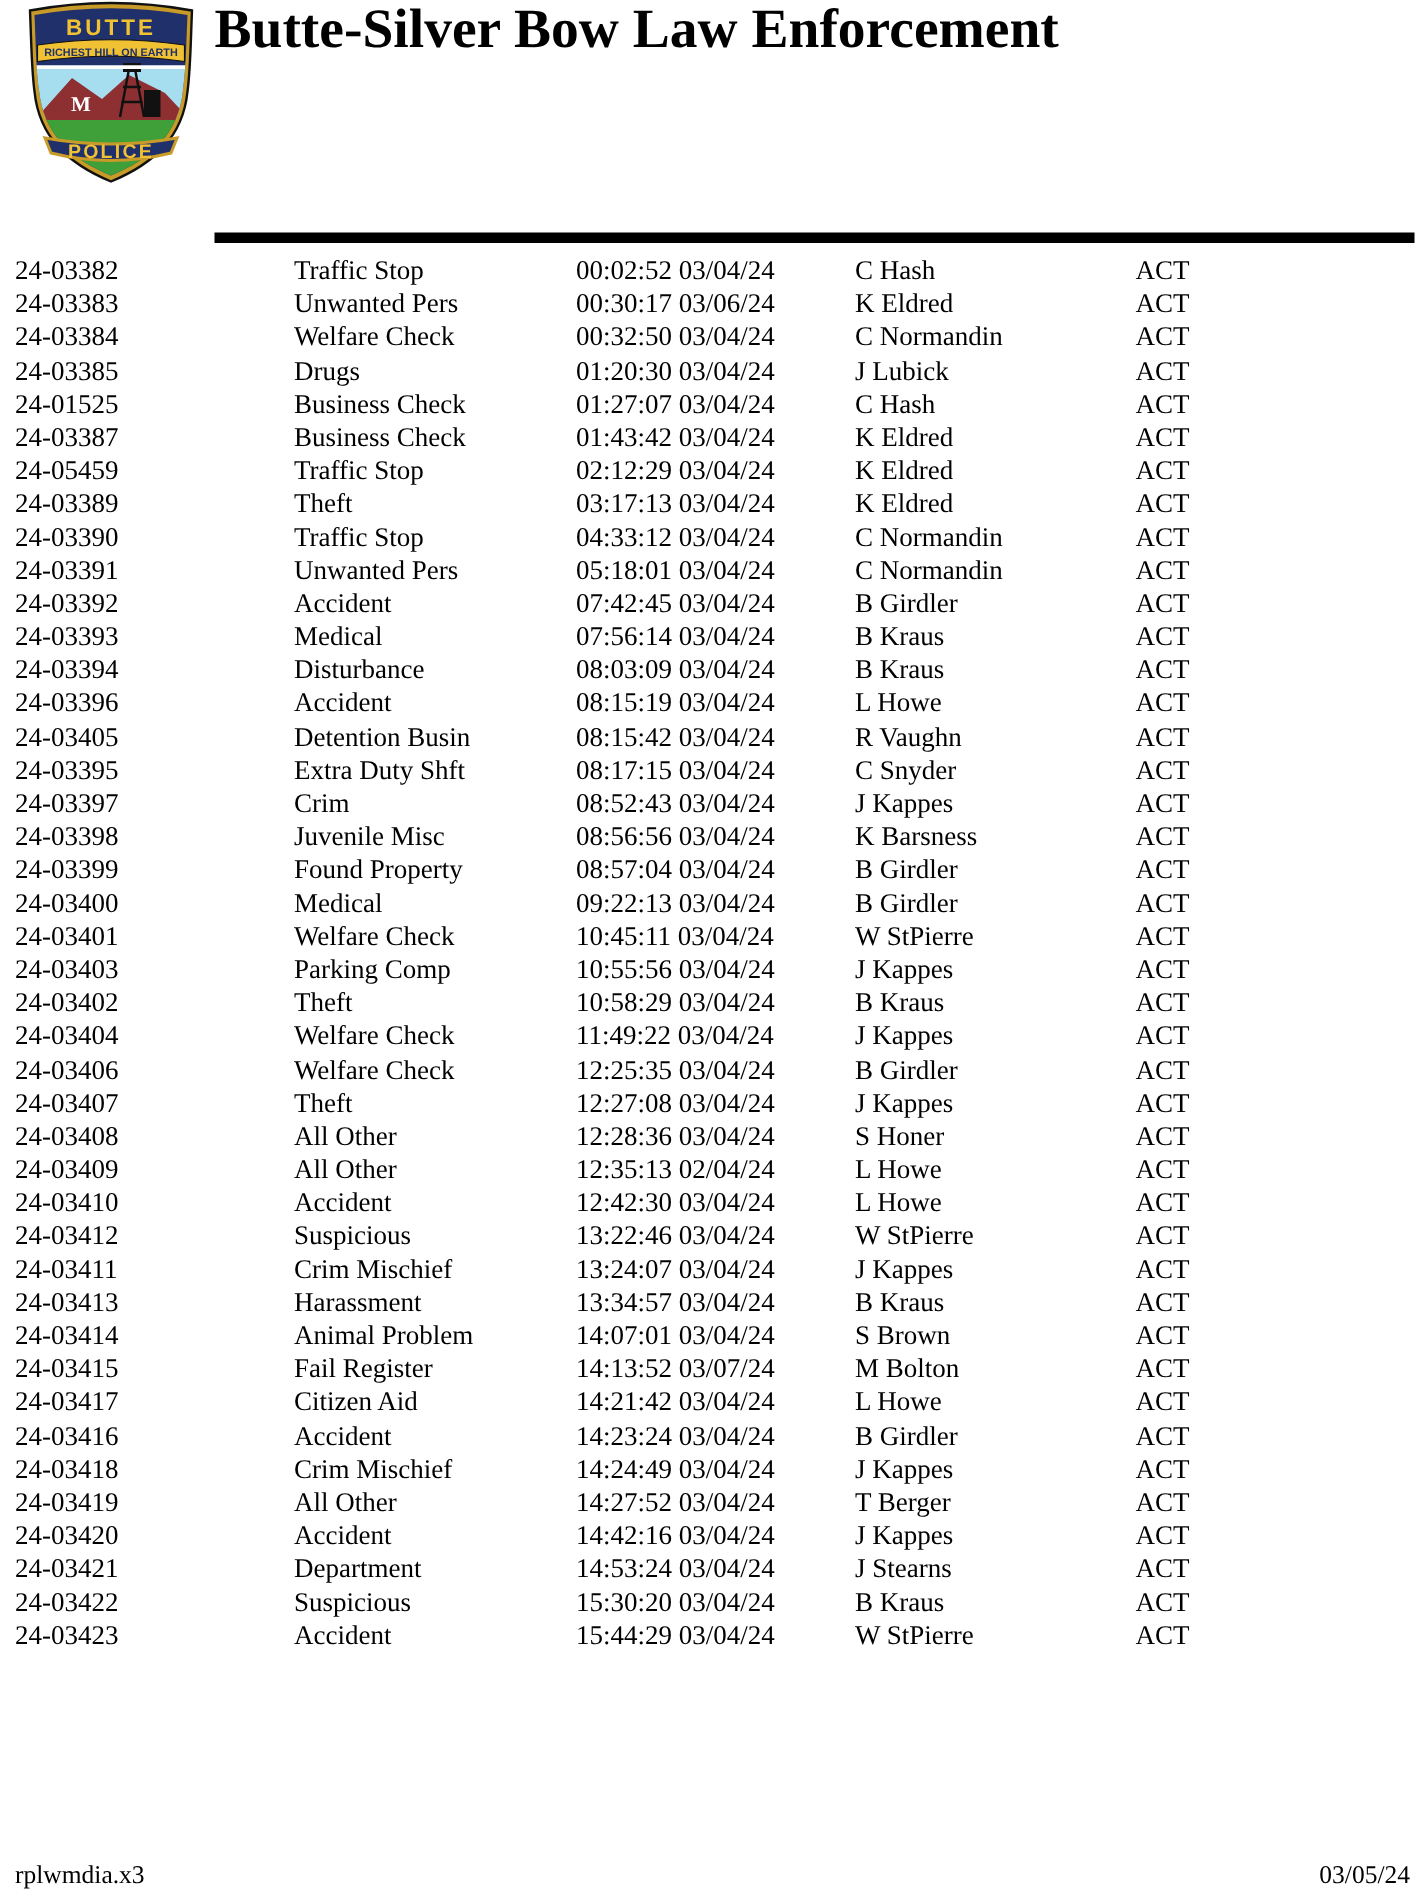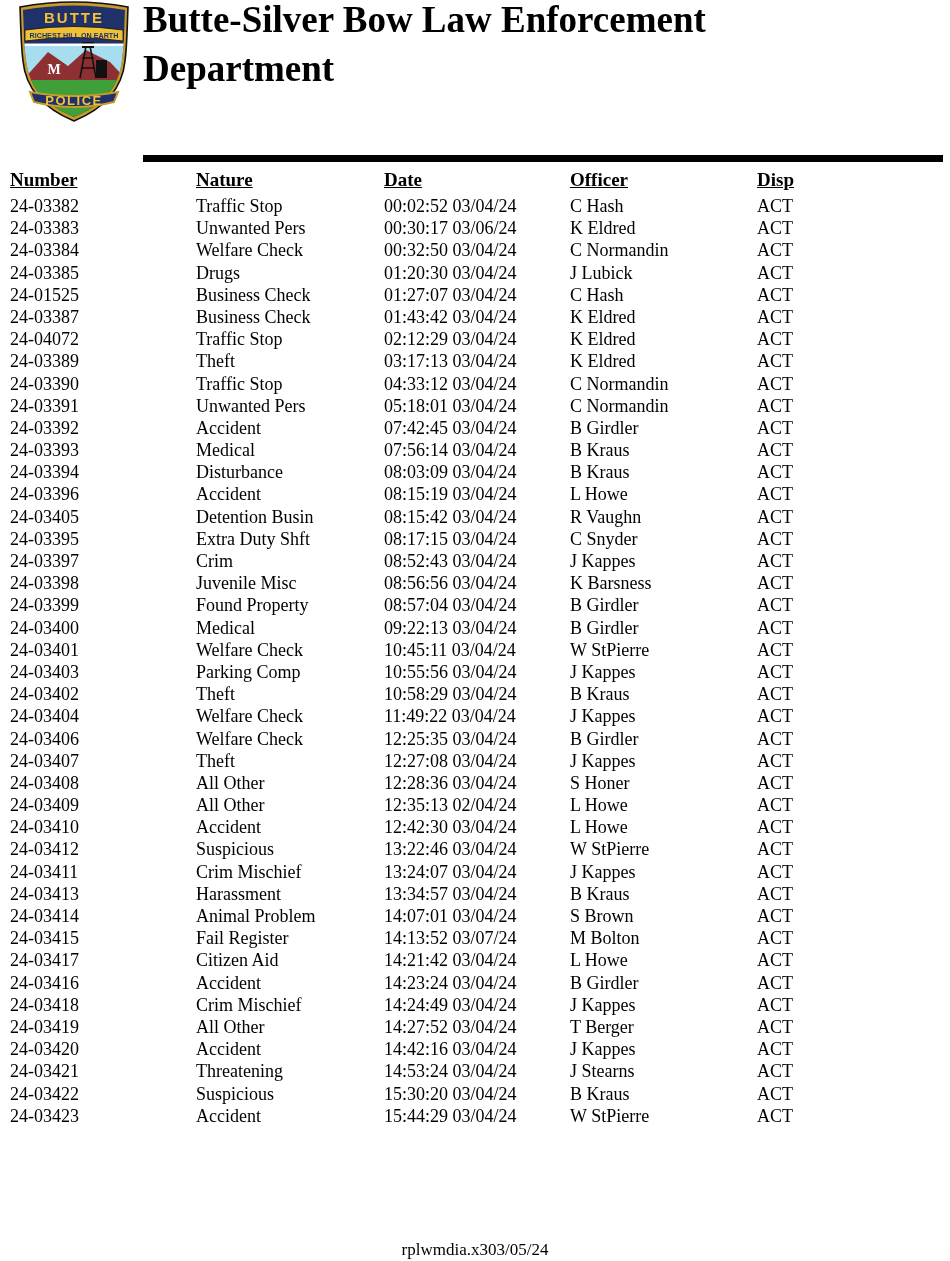--- a/index.html
+++ b/index.html
@@ -39,21 +39,21 @@
     grid-template-columns:186px 188px 186px 187px 1fr;
   }
   .thead {
     font-size:19px; font-weight:bold; height:26px;
   }
   .thead span { text-decoration:underline; justify-self:start; }
   .trow { font-size:18px; height:22.2px; line-height:22.2px;font-family:Liberation Serif, serif; }
   .trow div { white-space:nowrap; overflow:hidden; }
   .footer {
     position:absolute; left:10px; top:1240px; width:930px;
-    display:flex; justify-content:center;
+    display:flex; justify-content:space-between;
     font-size:17px;
   }
 </style>
 </head>
 <body>
 
 <div class="page">
 
   <svg class="badge" viewBox="0 0 128 122">
     <defs>
@@ -89,33 +89,25 @@
 
     <path d="M15 30 Q64 23 113 30 L113 41 Q64 34 15 41 Z" fill="#f0c233" stroke="#111111" stroke-width="0.8"></path>
     <text x="64" y="37.5" font-family="Liberation Sans, sans-serif" font-size="7.2" font-weight="bold" fill="#20306b" text-anchor="middle">RICHEST HILL ON EARTH</text>
 
     <path d="M20 92 Q64 100 108 92 L104 102 Q64 112 24 102 Z" fill="#20306b" stroke="#c89a28" stroke-width="2"></path>
     <text x="64" y="105" font-family="Liberation Sans, sans-serif" font-size="13" font-weight="bold" fill="#f0c233" text-anchor="middle" letter-spacing="1.5">POLICE</text>
   </svg>
 
   <div class="titles">
     <div class="title-line">Butte-Silver Bow Law Enforcement</div>
-    <div class="title-line">Department</div>
   </div>
 
   <div class="divider-bar"></div>
 
   <div class="report-table">
-    <div class="thead">
-      <span>Number</span>
-      <span>Nature</span>
-      <span>Date</span>
-      <span>Officer</span>
-      <span>Disp</span>
-    </div>
     <div>
     <div class="trow">
       <div>24-03382</div>
       <div>Traffic Stop</div>
       <div>00:02:52 03/04/24</div>
       <div>C Hash</div>
       <div>ACT</div>
     </div>
 
     <div class="trow">
@@ -152,21 +144,21 @@
 
     <div class="trow">
       <div>24-03387</div>
       <div>Business Check</div>
       <div>01:43:42 03/04/24</div>
       <div>K Eldred</div>
       <div>ACT</div>
     </div>
 
     <div class="trow">
-      <div>24-04072</div>
+      <div>24-05459</div>
       <div>Traffic Stop</div>
       <div>02:12:29 03/04/24</div>
       <div>K Eldred</div>
       <div>ACT</div>
     </div>
 
     <div class="trow">
       <div>24-03389</div>
       <div>Theft</div>
       <div>03:17:13 03/04/24</div>
@@ -417,21 +409,21 @@
     <div class="trow">
       <div>24-03420</div>
       <div>Accident</div>
       <div>14:42:16 03/04/24</div>
       <div>J Kappes</div>
       <div>ACT</div>
     </div>
 
     <div class="trow">
       <div>24-03421</div>
-      <div>Threatening</div>
+      <div>Department</div>
       <div>14:53:24 03/04/24</div>
       <div>J Stearns</div>
       <div>ACT</div>
     </div>
 
     <div class="trow">
       <div>24-03422</div>
       <div>Suspicious</div>
       <div>15:30:20 03/04/24</div>
       <div>B Kraus</div>

